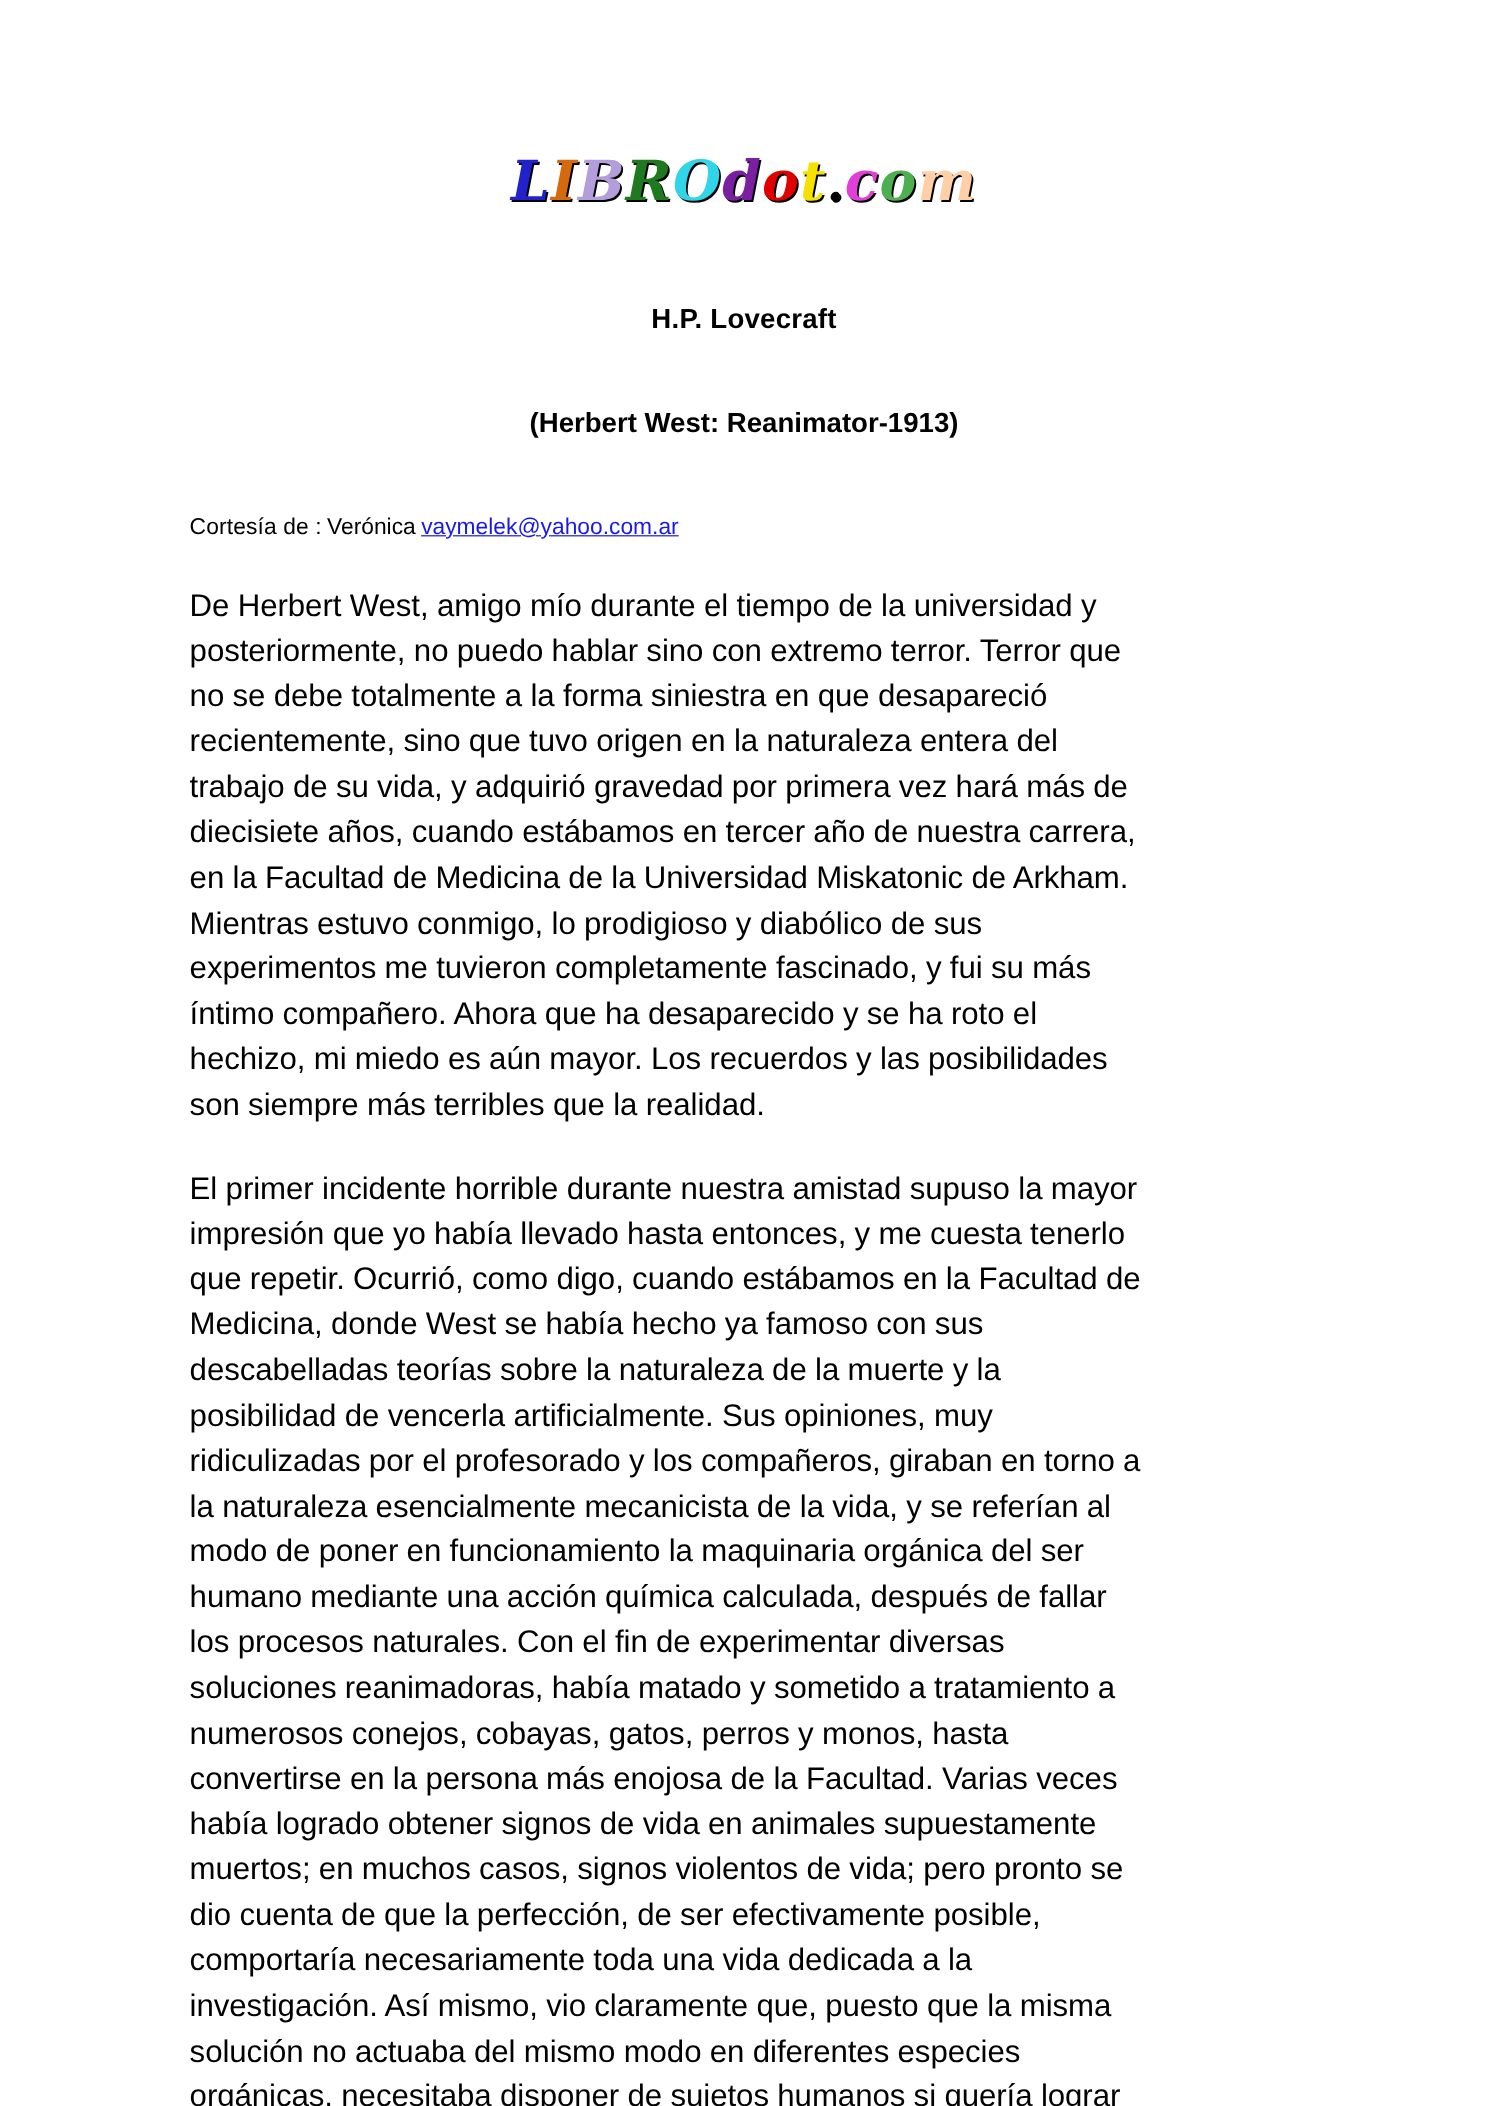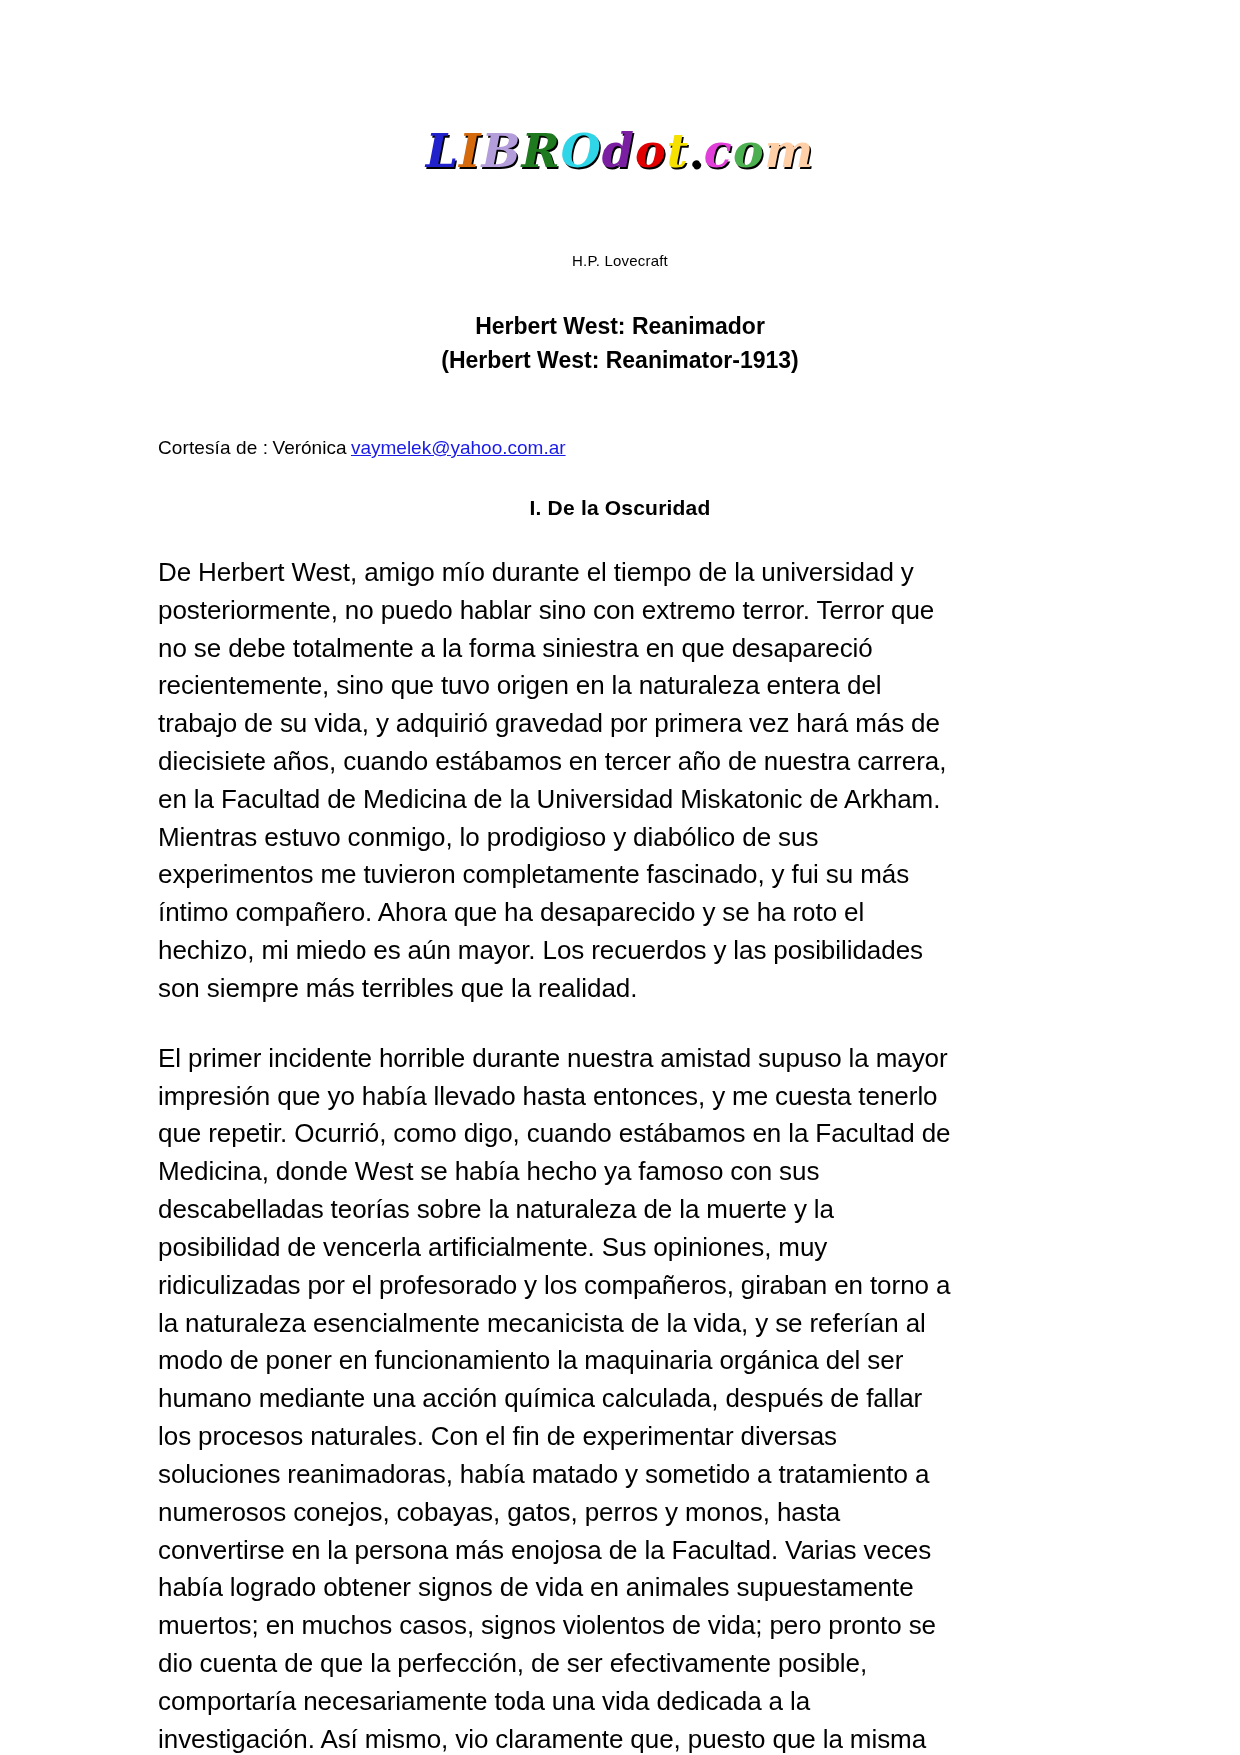--- a/index.html
+++ b/index.html
@@ -54,24 +54,24 @@
   .logo .l10 { color: #e040d8; }
   .logo .l11 { color: #4caf50; }
   .logo .l12 { color: #ffd0a8; }
 
   
   .title-block {
     text-align: center;
     margin-top: 52px;
   }
   .author {
-    font-size: 15px;
-    font-weight: normal;
+    font-size: 23px;
+    font-weight: bold;
     letter-spacing: 0.2px;
-    margin: 0 0 40px 0;
+    margin: 0 0 56px 0;
   }
   .work-title {
     font-size: 23px;
     font-weight: bold;
     line-height: 1.48;
     margin: 0;
   }
   .work-title div { margin: 0; }
 
   
@@ -125,31 +125,29 @@
 
   <div class="logo-wrap">
     <div class="logo">
       <span class="l1">L</span><span class="l2">I</span><span class="l3">B</span><span class="l4">R</span><span class="l5">O</span><span class="l6">d</span><span class="l7">o</span><span class="l8">t</span><span class="l9">.</span><span class="l10">c</span><span class="l11">o</span><span class="l12">m</span>
     </div>
   </div>
 
   <div class="title-block">
     <div class="author">H.P. Lovecraft</div>
     <div class="work-title">
-      <div>Herbert West: Reanimador</div>
       <div>(Herbert West: Reanimator-1913)</div>
     </div>
   </div>
 
   <div class="courtesy">
     <span class="c-label">Cortesía de :</span>
     <span class="c-name">Verónica</span>
     <span class="c-email">vaymelek@yahoo.com.ar</span>
   </div>
 
-  <div class="section-heading">I. De la Oscuridad</div>
 
   <div class="body-text">
     <p>De Herbert West, amigo mío durante el tiempo de la universidad y posteriormente, no puedo hablar sino con extremo terror. Terror que no se debe totalmente a la forma siniestra en que desapareció recientemente, sino que tuvo origen en la naturaleza entera del trabajo de su vida, y adquirió gravedad por primera vez hará más de diecisiete años, cuando estábamos en tercer año de nuestra carrera, en la Facultad de Medicina de la Universidad Miskatonic de Arkham. Mientras estuvo conmigo, lo prodigioso y diabólico de sus experimentos me tuvieron completamente fascinado, y fui su más íntimo compañero. Ahora que ha desaparecido y se ha roto el hechizo, mi miedo es aún mayor. Los recuerdos y las posibilidades son siempre más terribles que la realidad.</p>
     <p>El primer incidente horrible durante nuestra amistad supuso la mayor impresión que yo había llevado hasta entonces, y me cuesta tenerlo que repetir. Ocurrió, como digo, cuando estábamos en la Facultad de Medicina, donde West se había hecho ya famoso con sus descabelladas teorías sobre la naturaleza de la muerte y la posibilidad de vencerla artificialmente. Sus opiniones, muy ridiculizadas por el profesorado y los compañeros, giraban en torno a la naturaleza esencialmente mecanicista de la vida, y se referían al modo de poner en funcionamiento la maquinaria orgánica del ser humano mediante una acción química calculada, después de fallar los procesos naturales. Con el fin de experimentar diversas soluciones reanimadoras, había matado y sometido a tratamiento a numerosos conejos, cobayas, gatos, perros y monos, hasta convertirse en la persona más enojosa de la Facultad. Varias veces había logrado obtener signos de vida en animales supuestamente muertos; en muchos casos, signos violentos de vida; pero pronto se dio cuenta de que la perfección, de ser efectivamente posible, comportaría necesariamente toda una vida dedicada a la investigación. Así mismo, vio claramente que, puesto que la misma solución no actuaba del mismo modo en diferentes especies orgánicas, necesitaba disponer de sujetos humanos si quería lograr nuevos y más especializados progresos. Y aquí es donde chocó, con las autoridades universitarias, y le fue retirado el permiso para efectuar experimentos, nada</p>
   </div>
 
 </div>
 
 </body></html>

